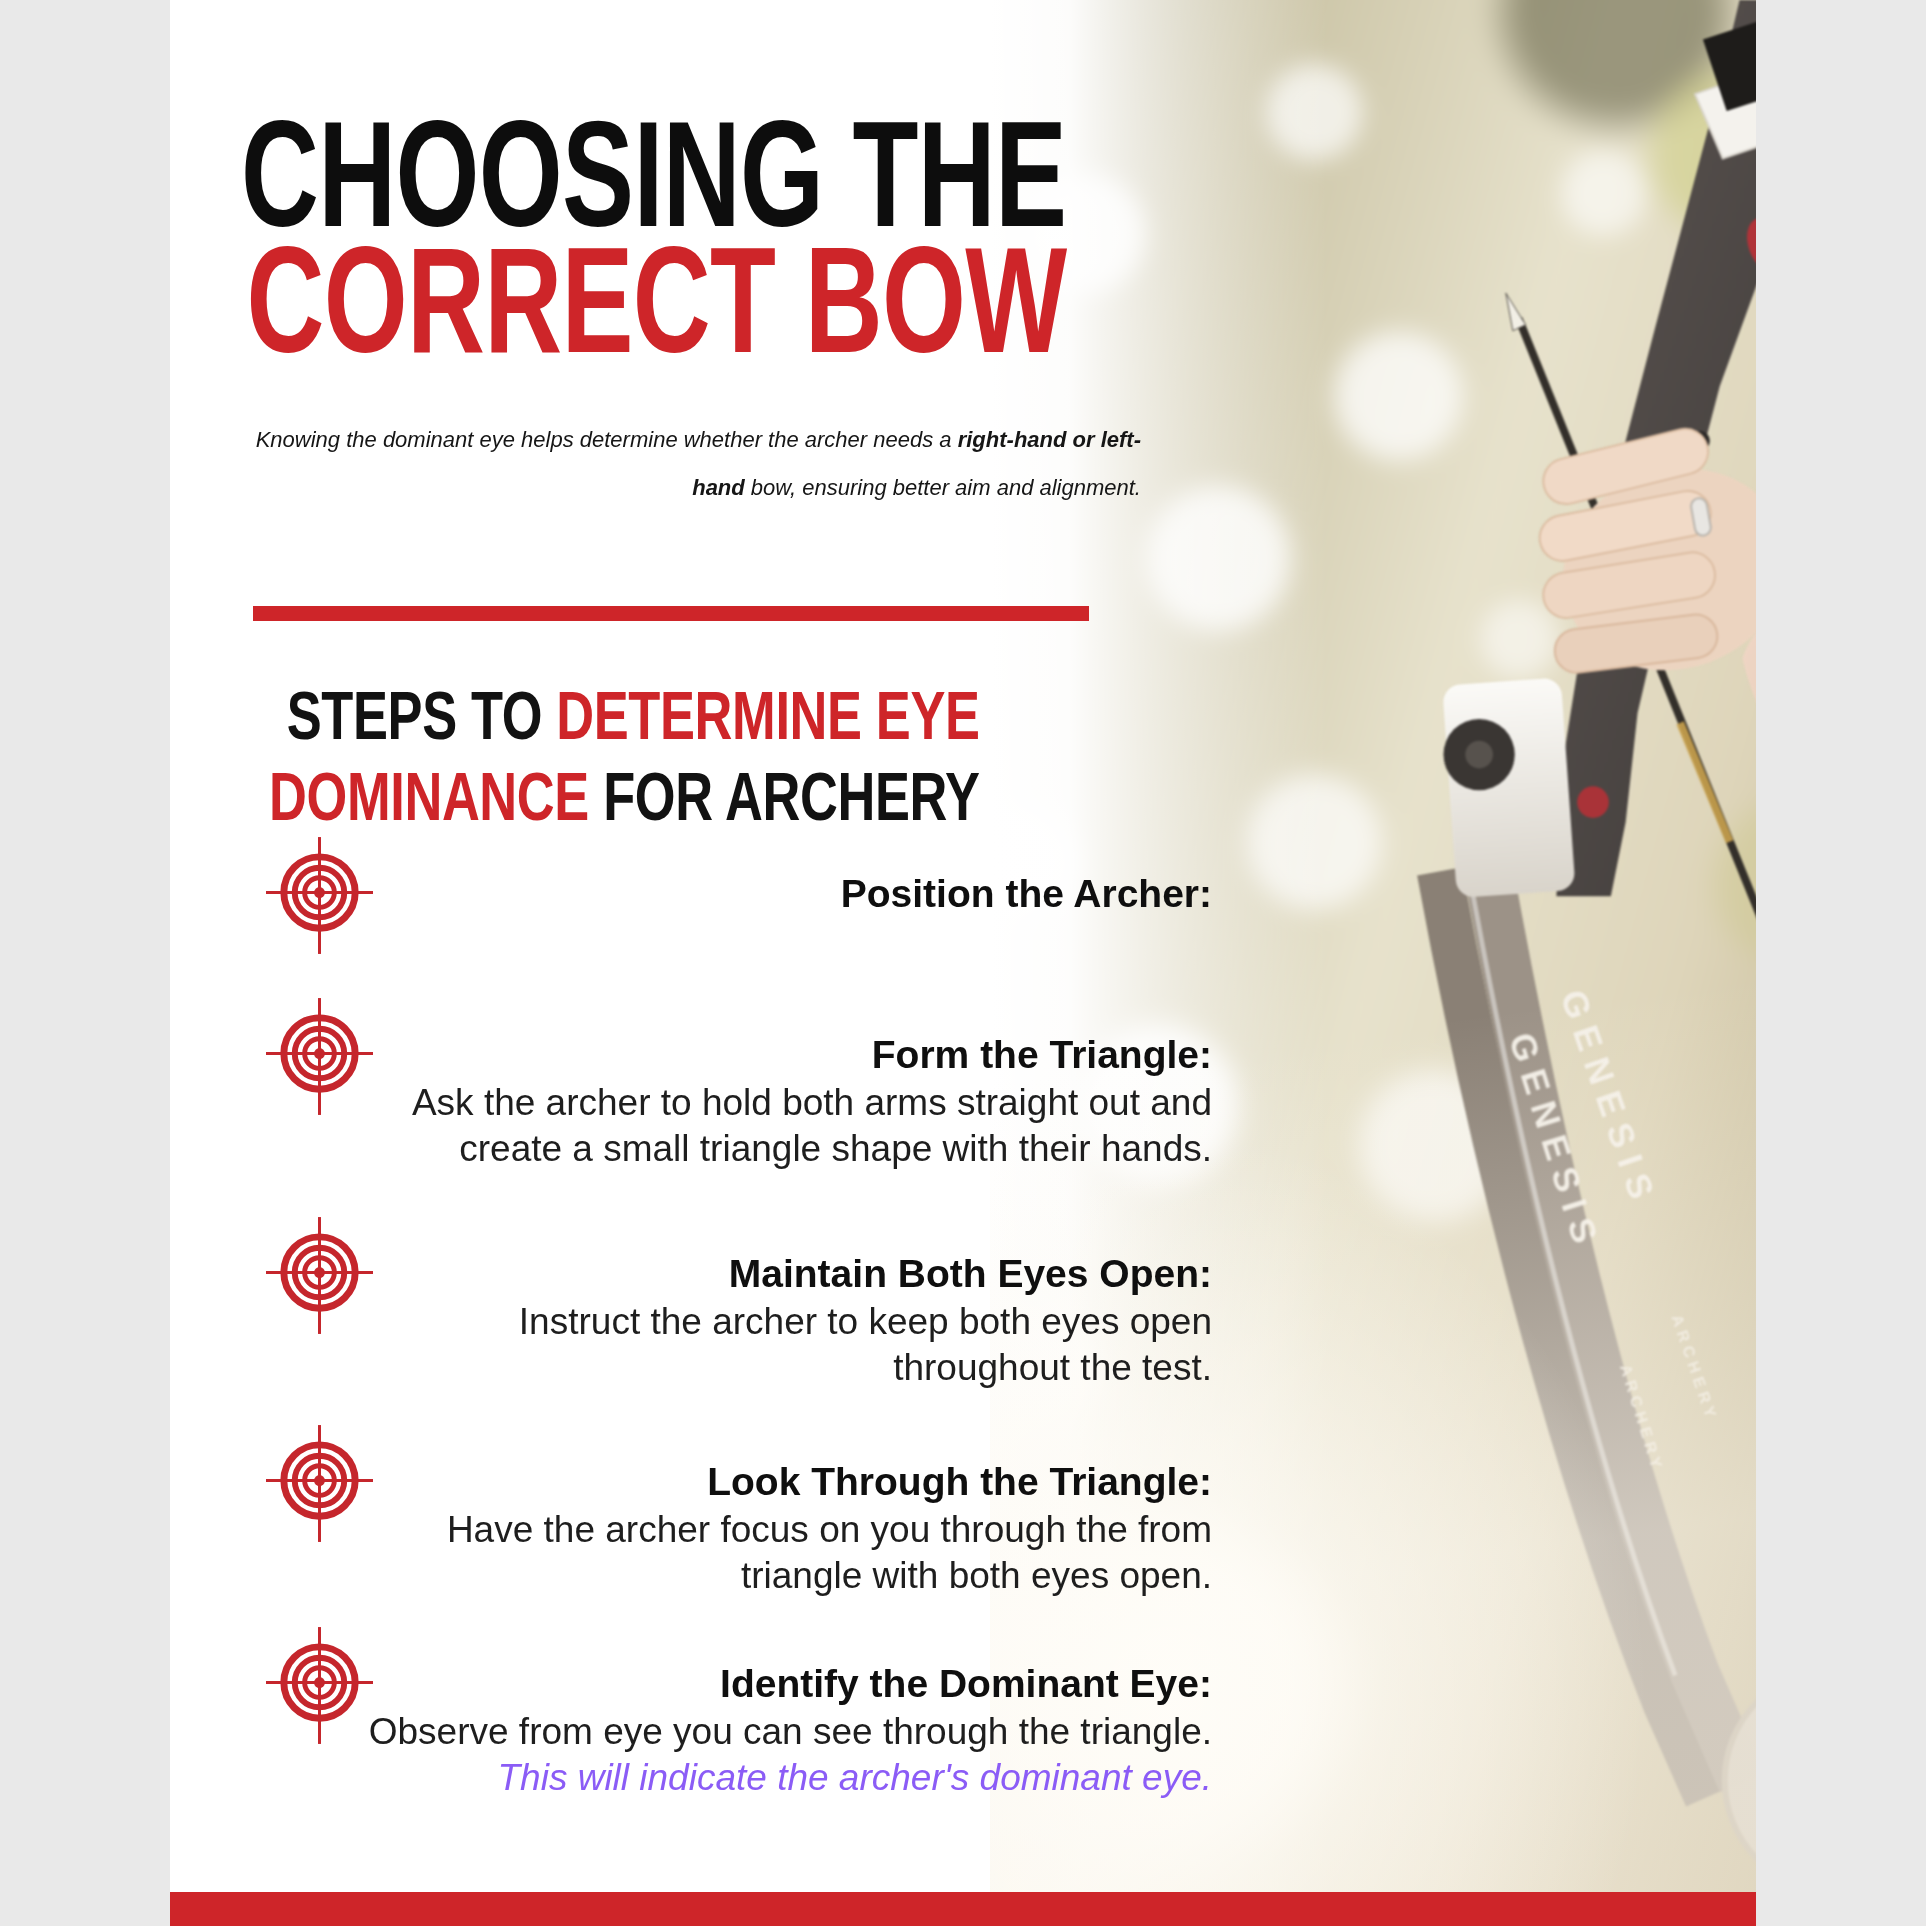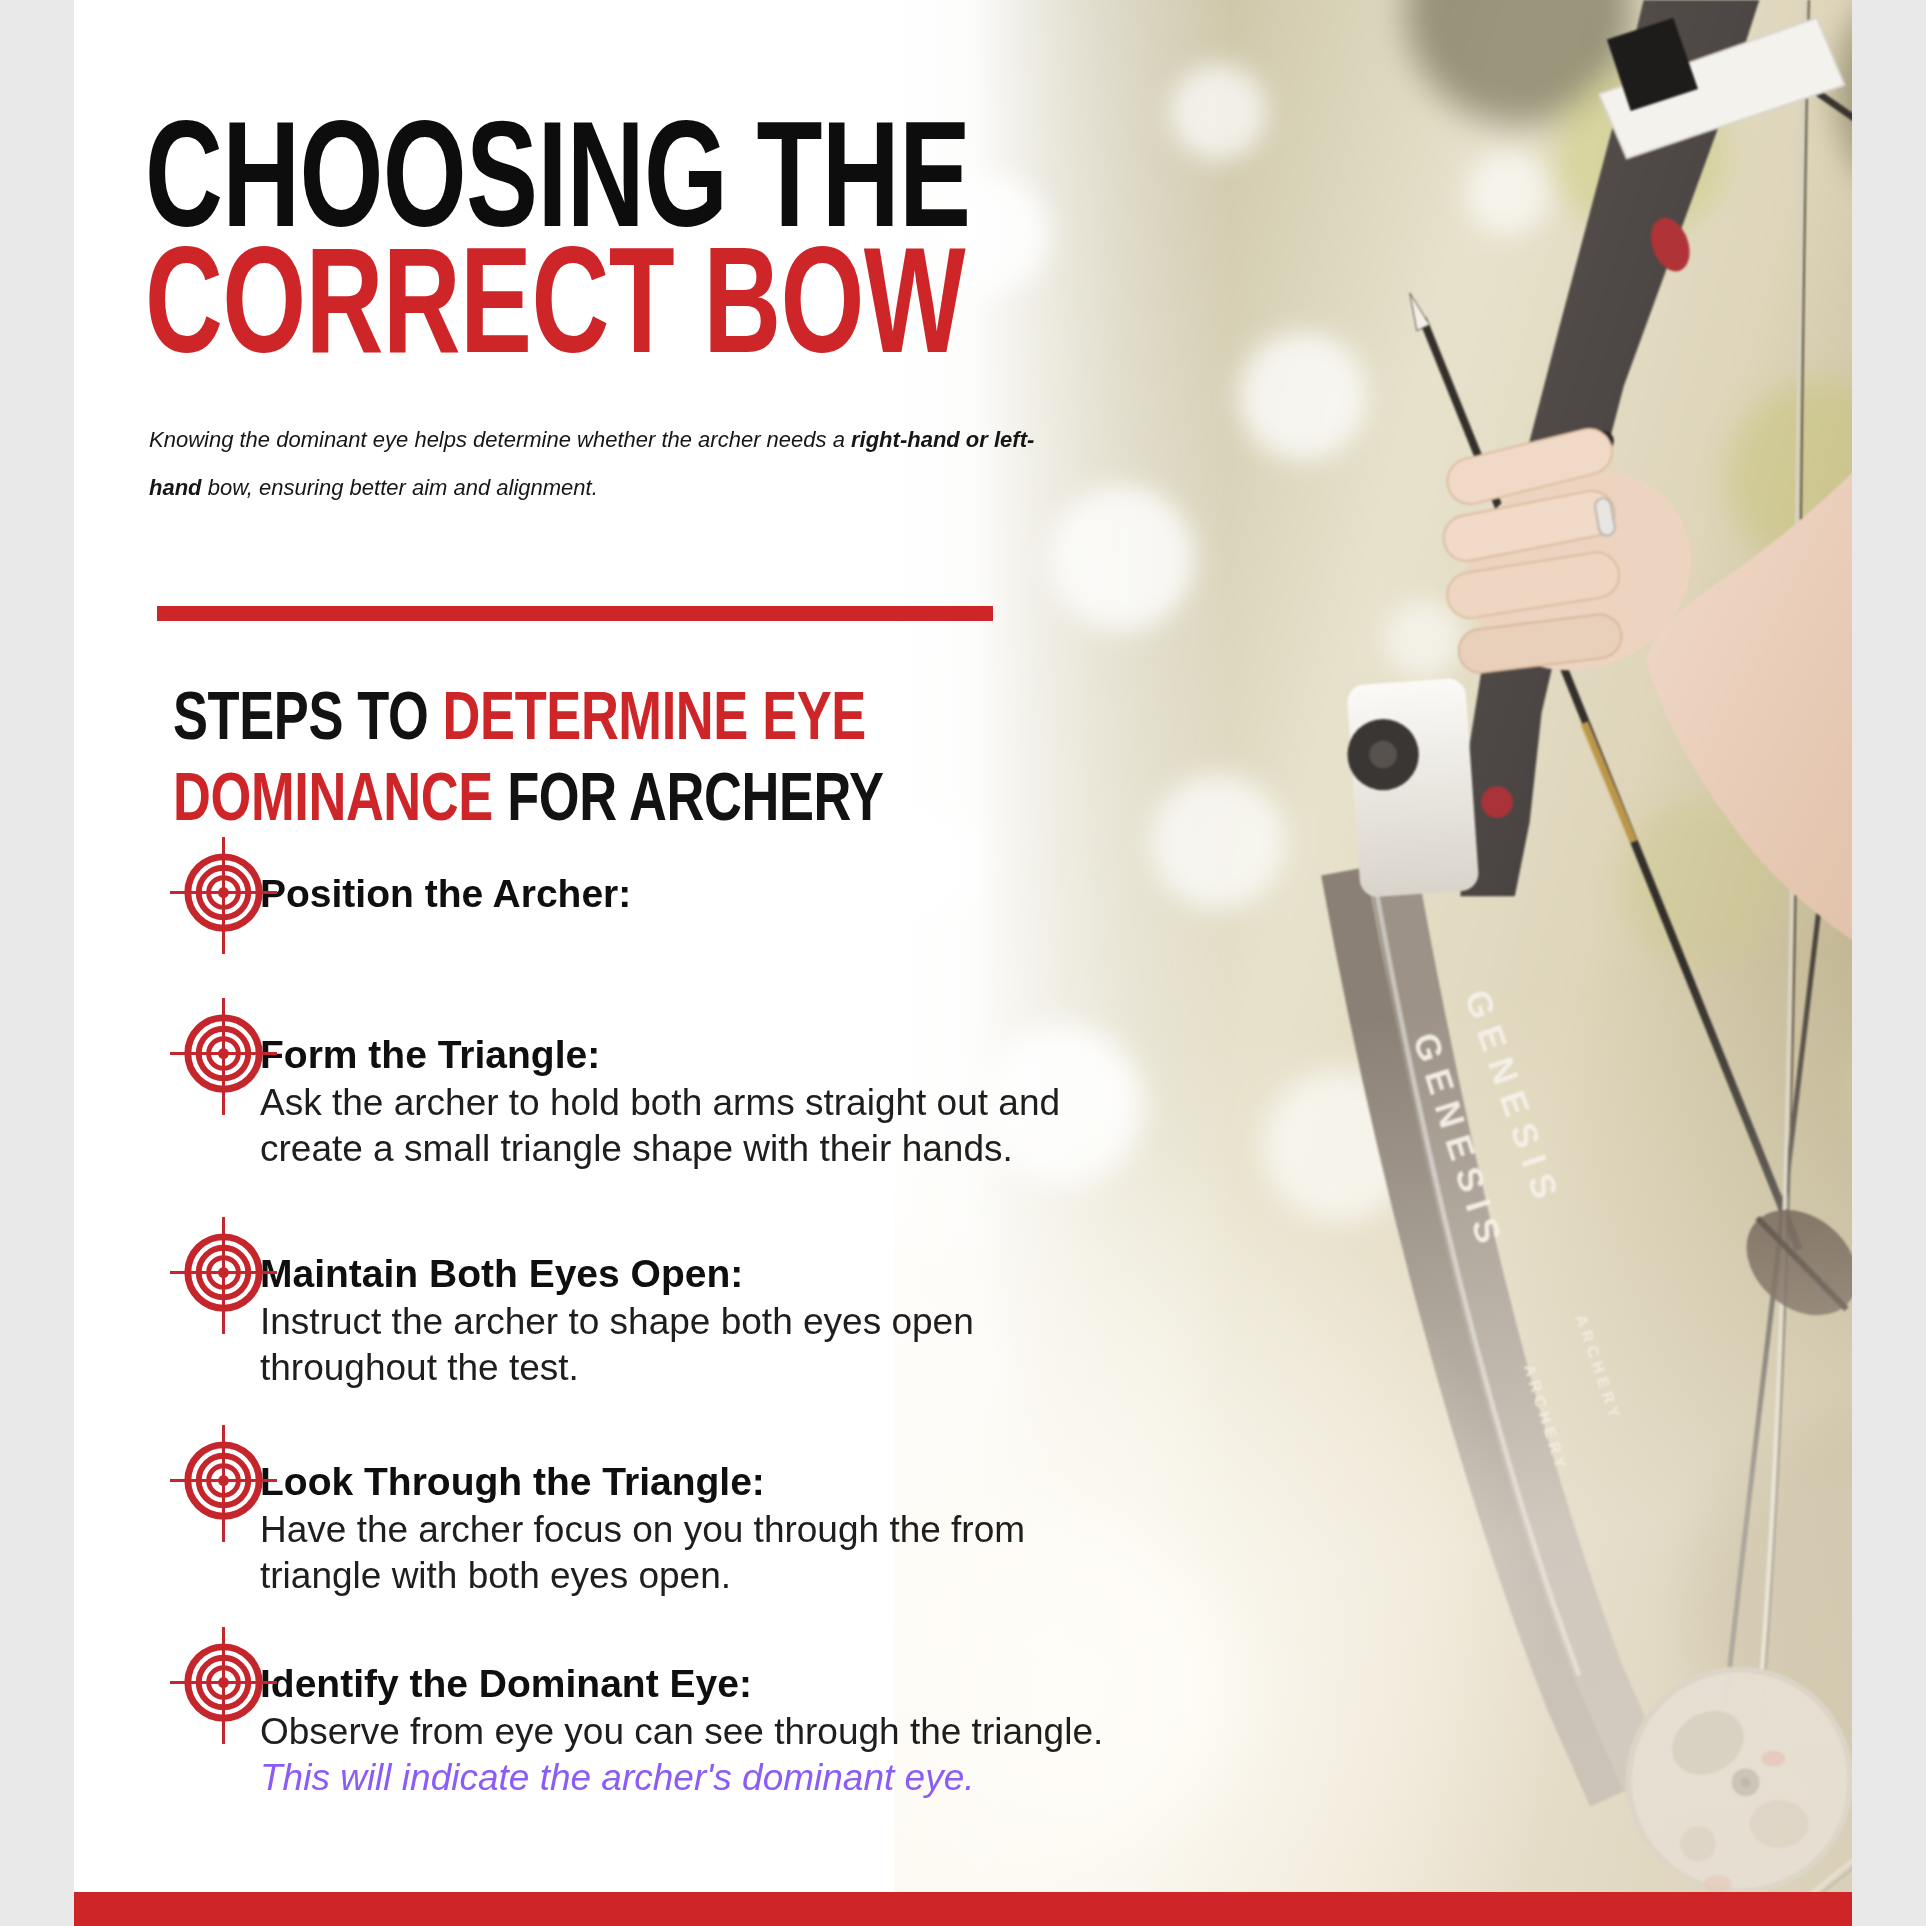--- a/index.html
+++ b/index.html
@@ -3,22 +3,22 @@
 <meta charset="utf-8">
 <style>
   :root{
     --accent:#ce2529;
     --text-dark:#141414;
   }
   *{margin:0;padding:0;box-sizing:border-box;}
   html,body{background:#e9e9e9;}
   body{font-family:"Liberation Sans","DejaVu Sans",sans-serif;}
   .canvas{
-    position:relative;width:1778px;height:1927px;background:#ffffff;
-    overflow:hidden;margin:0 auto;
+    position:relative;width:1586px;height:1927px;background:#ffffff;
+    overflow:hidden;margin:0 auto;text-align:right;
   }
 
   
   .photo{position:absolute;left:820px;top:0;width:1107px;height:1927px;overflow:hidden;}
   .bokeh{
     position:absolute;inset:-50px;
     filter:blur(11px);
     background-image:
       radial-gradient(circle 94px  at 12% 14%, rgba(255,255,255,.85) 0 55%, rgba(255,255,255,0) 72%),
       radial-gradient(circle 114px at 23% 30%, rgba(255,255,255,.8)  0 55%, rgba(255,255,255,0) 72%),
@@ -236,21 +236,21 @@
     <svg class="step-icon" viewBox="0 0 108 118">
       <line x1="0" y1="56" x2="108" y2="56" stroke="#c5262c" stroke-width="3"></line>
       <line x1="54" y1="0" x2="54" y2="118" stroke="#c5262c" stroke-width="3"></line>
       <circle cx="54" cy="56" r="36" fill="none" stroke="#c5262c" stroke-width="7"></circle>
       <circle cx="54" cy="56" r="25" fill="none" stroke="#c5262c" stroke-width="6"></circle>
       <circle cx="54" cy="56" r="15" fill="none" stroke="#c5262c" stroke-width="5"></circle>
       <circle cx="54" cy="56" r="5.5" fill="#c5262c"></circle>
     </svg>
     <div class="step-text">
       <div class="step-title">Maintain Both Eyes Open:</div>
-      <div class="step-body">Instruct the archer to shape both eyes open throughout the test.</div>
+      <div class="step-body">Instruct the archer to keep both eyes open throughout the test.</div>
     </div>
   </div>
 
   <div class="step" style="top:1457px">
     <svg class="step-icon" viewBox="0 0 108 118">
       <line x1="0" y1="56" x2="108" y2="56" stroke="#c5262c" stroke-width="3"></line>
       <line x1="54" y1="0" x2="54" y2="118" stroke="#c5262c" stroke-width="3"></line>
       <circle cx="54" cy="56" r="36" fill="none" stroke="#c5262c" stroke-width="7"></circle>
       <circle cx="54" cy="56" r="25" fill="none" stroke="#c5262c" stroke-width="6"></circle>
       <circle cx="54" cy="56" r="15" fill="none" stroke="#c5262c" stroke-width="5"></circle>

